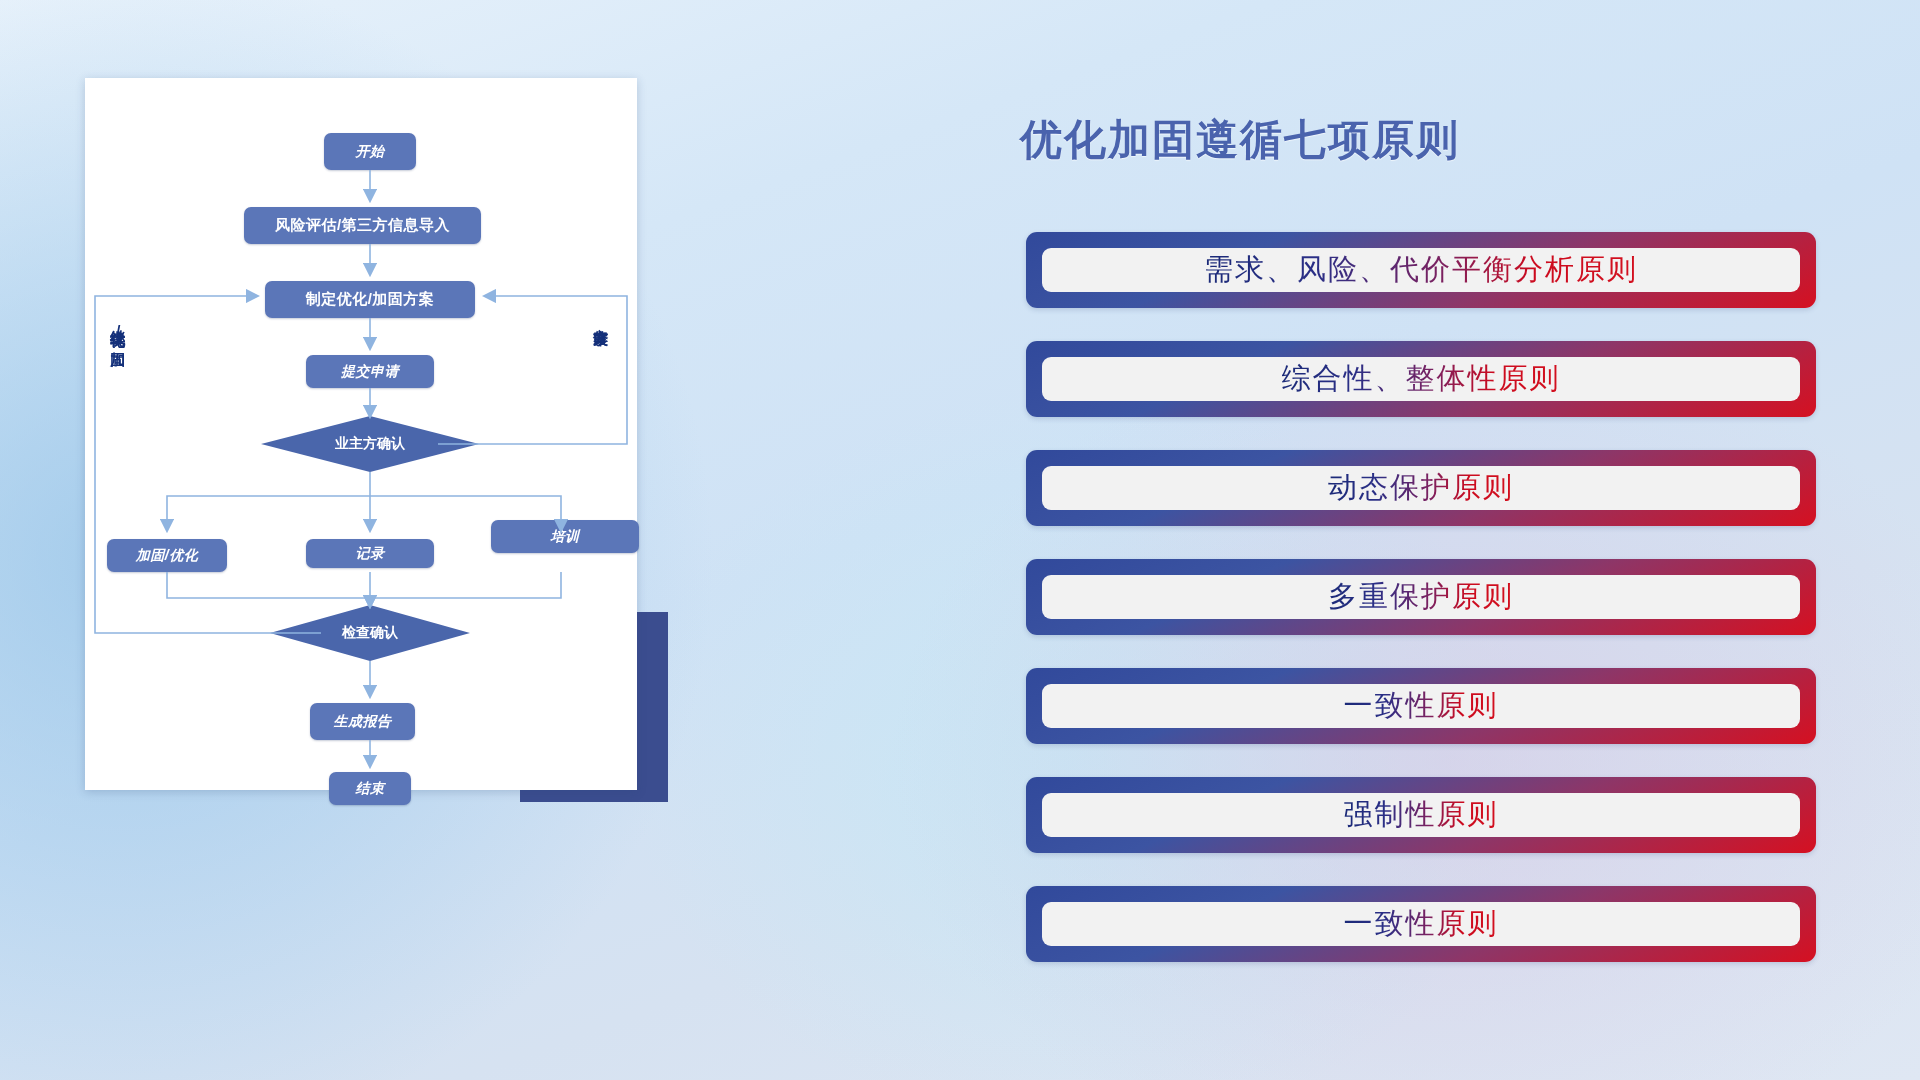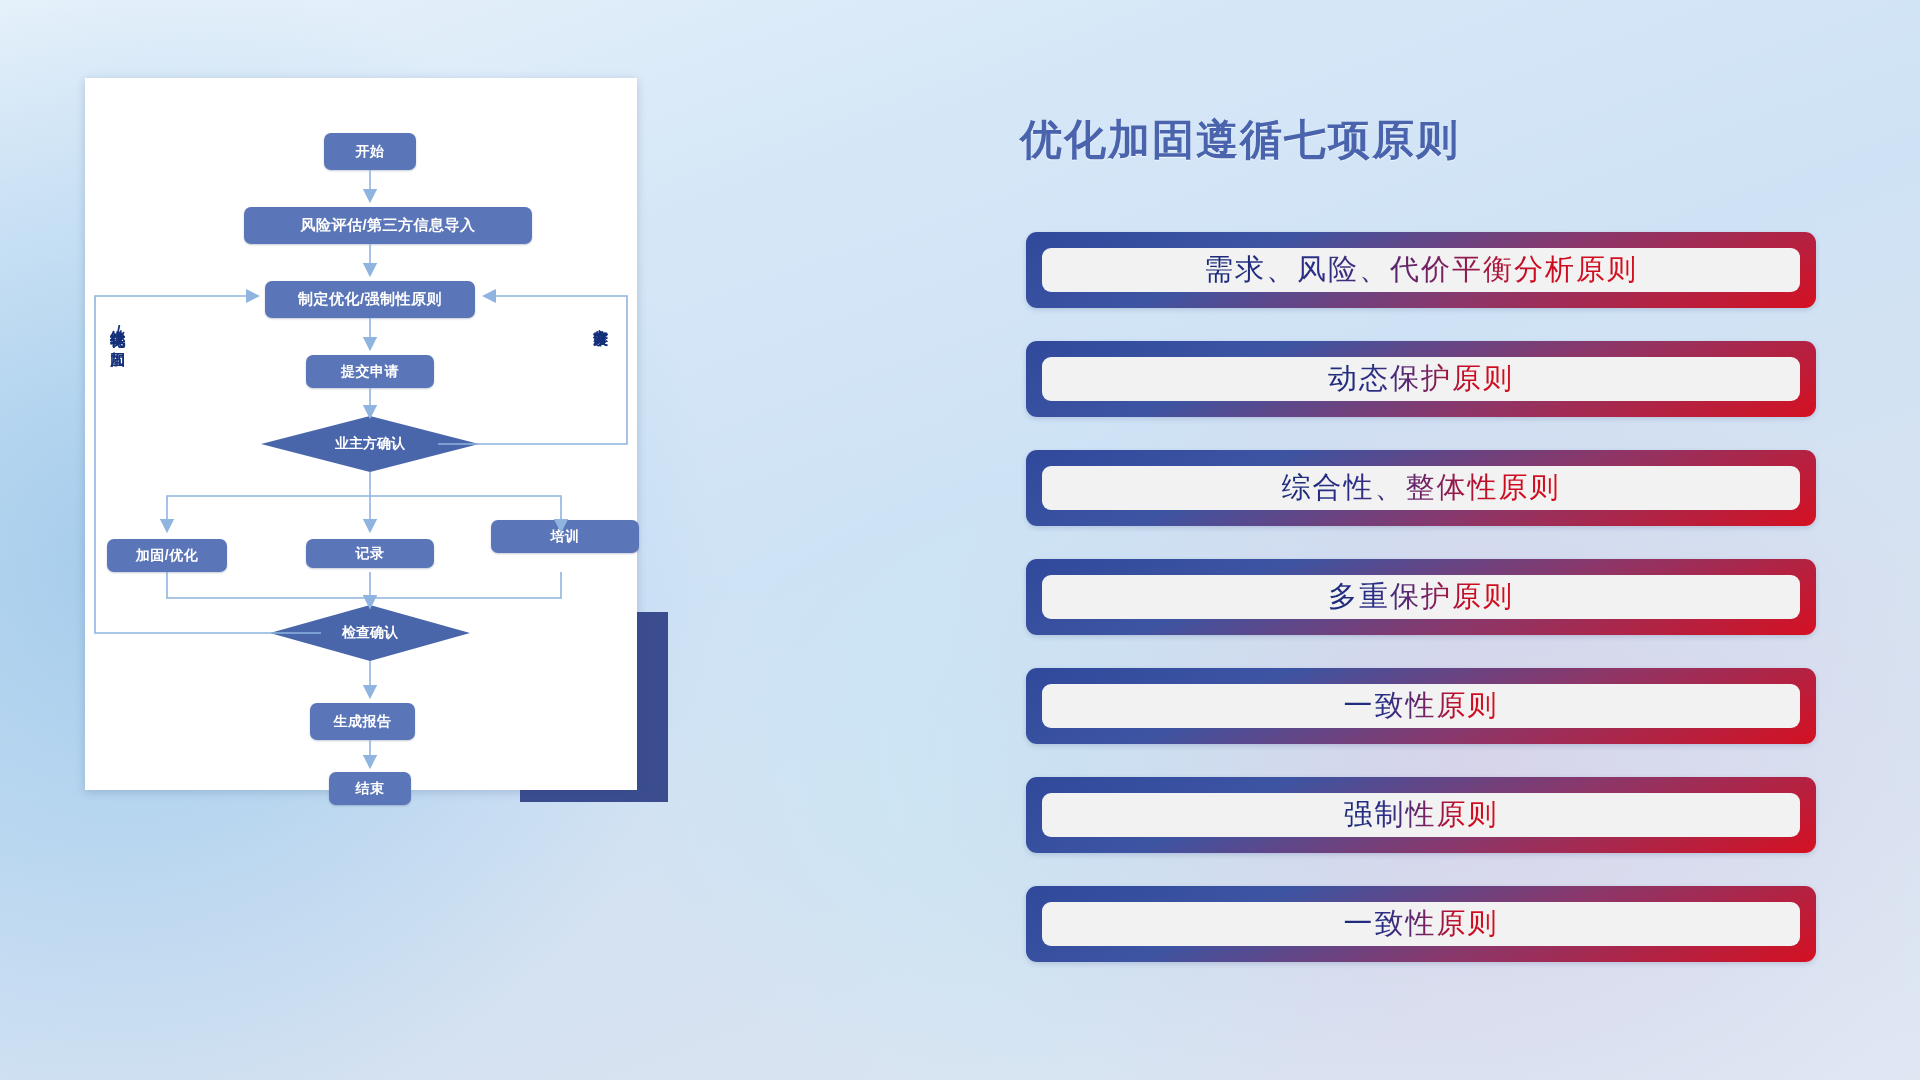--- a/index.html
+++ b/index.html
@@ -34,21 +34,21 @@
     position:absolute;
     background:#5b76b8;
     border-radius:7px;
     color:#ffffff;
     font-weight:bold;
     display:flex; align-items:center; justify-content:center;
     letter-spacing:0.5px;
     white-space:nowrap;
     box-shadow:0 1px 2px rgba(30,50,100,0.25);
   }
-  .node.small{ font-size:14px; }
+  .node.small{ font-size:14px;font-style:italic; }
   .node.mid{ font-size:15px; }
 
   
   .diamond{
     position:absolute;
     display:flex; align-items:center; justify-content:center;
     color:#ffffff; font-weight:bold; font-size:14px;
     background:#4a66ab;
     clip-path:polygon(50% 0%,100% 50%,50% 100%,0% 50%);
   }
@@ -140,23 +140,23 @@
         <line x1="285" y1="520" x2="285" y2="528" marker-end="url(#ah)"></line>
 
         <line x1="285" y1="583" x2="285" y2="618" marker-end="url(#ah)"></line>
 
         <line x1="285" y1="662" x2="285" y2="688" marker-end="url(#ah)"></line>
       </g>
     </svg>
 
     <div class="node small" style="left:239px; top:55px; width:92px; height:37px;">开始</div>
 
-    <div class="node mid" style="left:159px; top:129px; width:288px; height:37px;">风险评估/第三方信息导入</div>
-
-    <div class="node mid" style="left:180px; top:203px; width:210px; height:37px;">制定优化/强制性原则</div>
+    <div class="node mid" style="left:159px; top:129px; width:237px; height:37px;">风险评估/第三方信息导入</div>
+
+    <div class="node mid" style="left:180px; top:203px; width:210px; height:37px;">制定优化/加固方案</div>
 
     <div class="node small" style="left:221px; top:277px; width:128px; height:33px;text-align:right;">提交申请</div>
 
     <div class="diamond" style="left:176px; top:338px; width:218px; height:56px;">业主方确认</div>
 
     <div class="node small" style="left:22px; top:461px; width:120px; height:33px;">加固/优化</div>
 
     <div class="node small" style="left:221px; top:461px; width:128px; height:29px;">记录</div>
 
     <div class="node small" style="left:406px; top:442px; width:148px; height:33px;">培训</div>
@@ -179,30 +179,30 @@
   <div class="panel-title">优化加固遵循七项原则</div>
 
   <div class="cards" id="cards-container">
       <div class="pcard">
         <div class="pcard-inner">
           <span class="pcard-text">需求、风险、代价平衡分析原则</span>
         </div>
       </div>
       <div class="pcard">
         <div class="pcard-inner">
+          <span class="pcard-text">综合性、整体性原则</span>
+        </div>
+      </div>
+      <div class="pcard">
+        <div class="pcard-inner">
           <span class="pcard-text">动态保护原则</span>
         </div>
       </div>
       <div class="pcard">
         <div class="pcard-inner">
-          <span class="pcard-text">综合性、整体性原则</span>
-        </div>
-      </div>
-      <div class="pcard">
-        <div class="pcard-inner">
           <span class="pcard-text">多重保护原则</span>
         </div>
       </div>
       <div class="pcard">
         <div class="pcard-inner">
           <span class="pcard-text">一致性原则</span>
         </div>
       </div>
       <div class="pcard">
         <div class="pcard-inner">

